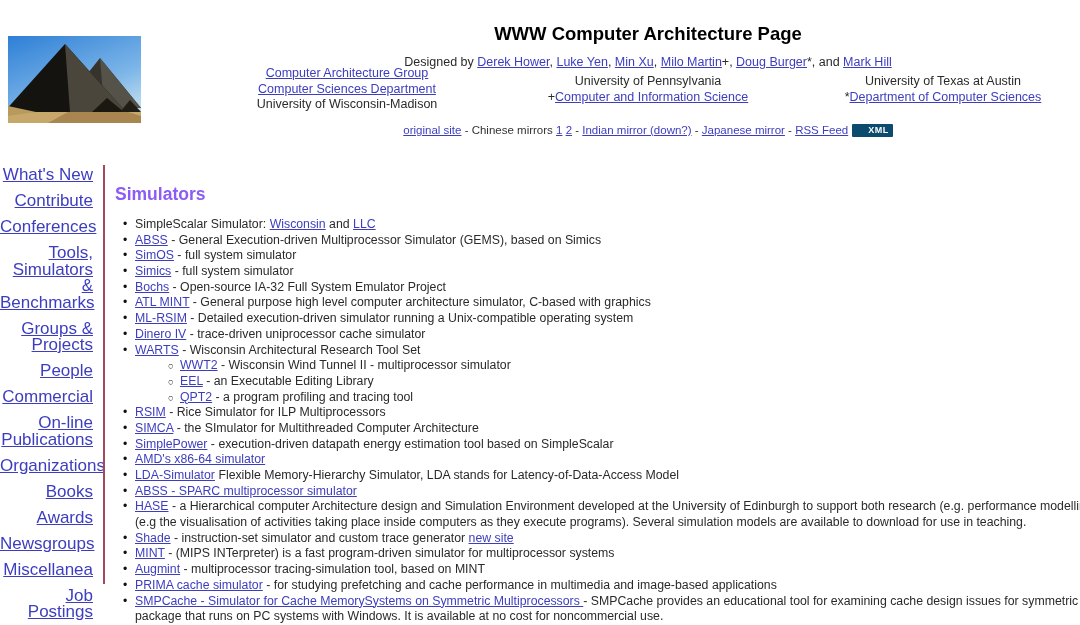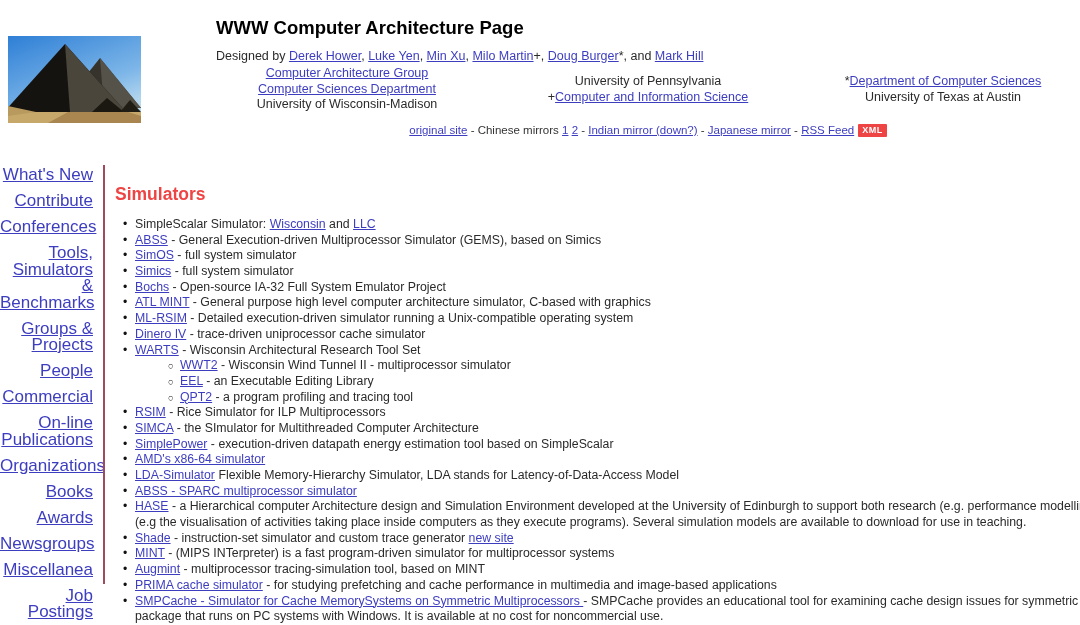--- a/index.html
+++ b/index.html
@@ -6,42 +6,42 @@
   html,body { margin:0; padding:0; }
   body {
     width:1080px; height:625px; overflow:hidden; position:relative;
     background:#ffffff; color:#2a2a2a;
     font-family:"Liberation Sans", sans-serif;
   }
   a.lnk { color:#3d3dc0; text-decoration:underline; cursor:pointer; }
 
   
   .logo { position:absolute; left:8px; top:36px; width:133px; height:87px; }
-  .header-center { position:absolute; left:216px; top:6px; width:864px; }
+  .header-center { position:absolute; left:216px; top:12px; width:864px; text-align:center; }
   .page-title { margin:0; padding-top:11px; font-size:18.5px; font-weight:bold; color:#000; }
   .designed { margin-top:10px; font-size:12.5px; }
 
   .aff { position:absolute; text-align:center; font-size:12.5px; line-height:15.6px; }
   .aff-0 { left:216px; top:66px;  width:262px; }
   .aff-1 { left:517px; top:74px;  width:262px; }
   .aff-2 { left:812px; top:74px;  width:262px; }
 
   .mirrors { position:absolute; left:216px; top:124px; width:864px; text-align:center; font-size:11.5px; color:#333; }
   .xml-badge {
-    display:inline-block; background:#ef4444; color:#fff; font-size:9px; font-weight:bold;
-    padding:1px 4px 2px 4px; margin-left:4px; border-radius:1px; vertical-align:1px; letter-spacing:.5px;
+    display:inline-block; background:#0c4a6e; color:#fff; font-size:9px; font-weight:bold;
+    padding:1px 4px 2px 16px; margin-left:4px; border-radius:1px; vertical-align:1px; letter-spacing:.5px;
   }
 
   
   .sidebar { position:absolute; left:0; top:167px; width:93px; text-align:right; font-size:17px; line-height:16.5px; }
   .side-link { display:block; margin-bottom:9.5px; color:#3d3dc0; text-decoration:underline; white-space:pre-line; cursor:pointer; }
   .vdivider { position:absolute; left:103px; top:165px; width:2px; height:419px; background:#a14a5e; }
 
   
-  .content-heading { position:absolute; left:115px; top:184px; margin:0; font-size:17.5px; font-weight:bold; color:#ef4444; }
+  .content-heading { position:absolute; left:115px; top:184px; margin:0; font-size:17.5px; font-weight:bold; color:#8b5cf6; }
   .rows { position:absolute; left:115px; top:217px; }
   .row { display:flex; align-items:flex-start; height:15.7px; font-size:12.3px; line-height:15.7px; white-space:nowrap; }
   .row .bullet { flex:none; width:12px; color:#111; }
   .row.lvl0 { padding-left:8px; }
   .row.lvl1 { padding-left:53px; }
   .row.lvl1 .bullet { font-size:9.5px; }
   .row.cont { padding-left:8px; }
   .txt { white-space:nowrap; }
 </style>
 </head>
@@ -81,22 +81,22 @@
 <div class="aff aff-0">
     <div><a class="lnk" href="#">Computer Architecture Group</a></div>
     <div><a class="lnk" href="#">Computer Sciences Department</a></div>
     <div><span>University of Wisconsin-Madison</span></div>
   </div>
 <div class="aff aff-1">
     <div><span>University of Pennsylvania</span></div>
     <div><span>+</span><a class="lnk" href="#">Computer and Information Science</a></div>
   </div>
 <div class="aff aff-2">
+    <div><span>University of Texas at Austin</span></div>
     <div><span>*</span><a class="lnk" href="#">Department of Computer Sciences</a></div>
-    <div><span>University of Texas at Austin</span></div>
   </div>
 
 <div class="mirrors">
   <span><a class="lnk" href="#">original site</a><span> - Chinese mirrors </span><a class="lnk" href="#">1</a><span> </span><a class="lnk" href="#">2</a><span> - </span><a class="lnk" href="#">Indian mirror (down?)</a><span> - </span><a class="lnk" href="#">Japanese mirror</a><span> - </span><a class="lnk" href="#">RSS Feed</a></span><span class="xml-badge">XML</span>
 </div>
 
 <nav class="sidebar">
     <a class="side-link" href="#">What's New</a>
     <a class="side-link" href="#">Contribute</a>
     <a class="side-link" href="#">Conferences</a>

